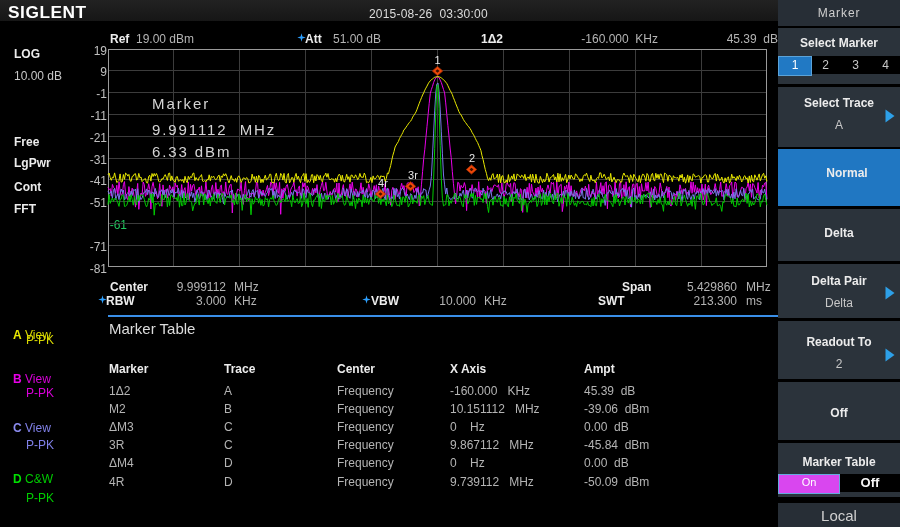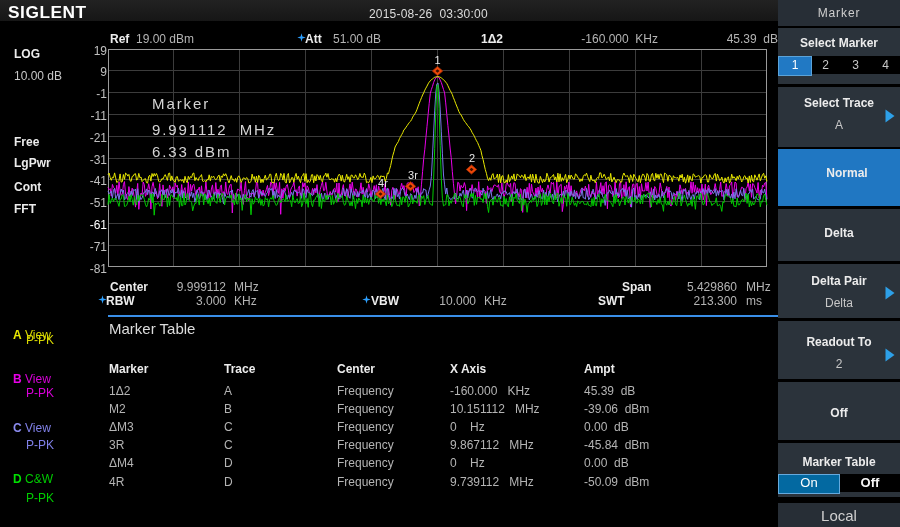--- a/index.html
+++ b/index.html
@@ -18,21 +18,21 @@
 <div class="abs b" style="left:14px;top:180px">Cont</div>
 <div class="abs b" style="left:14px;top:202px">FFT</div>
 <div class="abs" style="right:793px;top:43.5px;color:#c0c0c0">19</div>
 <div class="abs" style="right:793px;top:65.3px;color:#c0c0c0">9</div>
 <div class="abs" style="right:793px;top:87.1px;color:#c0c0c0">-1</div>
 <div class="abs" style="right:793px;top:108.9px;color:#c0c0c0">-11</div>
 <div class="abs" style="right:793px;top:130.7px;color:#c0c0c0">-21</div>
 <div class="abs" style="right:793px;top:152.5px;color:#c0c0c0">-31</div>
 <div class="abs" style="right:793px;top:174.3px;color:#c0c0c0">-41</div>
 <div class="abs" style="right:793px;top:196.1px;color:#c0c0c0">-51</div>
-<div class="abs" style="right:793px;top:217.9px;color:#ffffff">-61</div>
+<div class="abs" style="right:773px;top:217.9px;color:#22c55e">-61</div>
 <div class="abs" style="right:793px;top:239.7px;color:#c0c0c0">-71</div>
 <div class="abs" style="right:793px;top:261.5px;color:#c0c0c0">-81</div>
 <div class="abs " style="left:13px;top:328px"><span style="color:#e8e800;font-weight:bold">A</span> <span style="color:#d8d800">View</span></div>
 <div class="abs " style="left:26px;top:333px"><span style="color:#d8d800">P-PK</span></div>
 <div class="abs " style="left:13px;top:372px"><span style="color:#e800e8;font-weight:bold">B</span> <span style="color:#d800d8">View</span></div>
 <div class="abs " style="left:26px;top:386px"><span style="color:#d800d8">P-PK</span></div>
 <div class="abs " style="left:13px;top:421px"><span style="color:#8c8cf0;font-weight:bold">C</span> <span style="color:#8080e8">View</span></div>
 <div class="abs " style="left:26px;top:438px"><span style="color:#8080e8">P-PK</span></div>
 <div class="abs " style="left:13px;top:472px"><span style="color:#00e000;font-weight:bold">D</span> <span style="color:#00cc00">C&amp;W</span></div>
 <div class="abs " style="left:26px;top:491px"><span style="color:#00cc00">P-PK</span></div>
@@ -176,15 +176,15 @@
 <div class="abs ctr b" style="left:779.0px;width:120px;top:335px">Readout To</div>
 <div class="abs ctr lbl" style="left:779.0px;width:120px;top:357px">2</div>
 <svg class="abs" style="left:884px;top:348px" width="12" height="14">
     <polygon points="1.5,0.5 10.5,7 1.5,13.5" fill="#2da0e8"></polygon>
   </svg>
 <div class="abs" style="left:778px;top:381.5px;width:122px;height:58.5px;background:#2b333b"></div>
 <div class="abs ctr b" style="left:779.0px;width:120px;top:406px">Off</div>
 <div class="abs" style="left:778px;top:443px;width:122px;height:54px;background:#2b333b"></div>
 <div class="abs ctr b" style="left:779.0px;width:120px;top:455px">Marker Table</div>
 <div class="abs" style="left:778px;top:474px;width:122px;height:18px;background:#000"></div>
-<div class="abs ctr" style="left:778px;top:474px;width:60px;height:18px;background:#0369a1;border:1px solid #66aadd;color:#fff;line-height:15px;font-size:13px">On</div>
+<div class="abs ctr" style="left:778px;top:474px;width:60px;height:18px;background:#d946ef;border:1px solid #66aadd;color:#fff;line-height:15px;font-size:11px">On</div>
 <div class="abs ctr" style="left:840px;top:474px;width:60px;height:18px;color:#f4f4f4;line-height:17px;font-size:13px;font-weight:bold">Off</div>
 <div class="abs" style="left:778px;top:503px;width:122px;height:24px;background:#272e36"></div>
 <div class="abs ctr " style="left:779.0px;width:120px;top:507px"><span style="font-size:15px;color:#d0d0d0">Local</span></div>
 </body></html>

